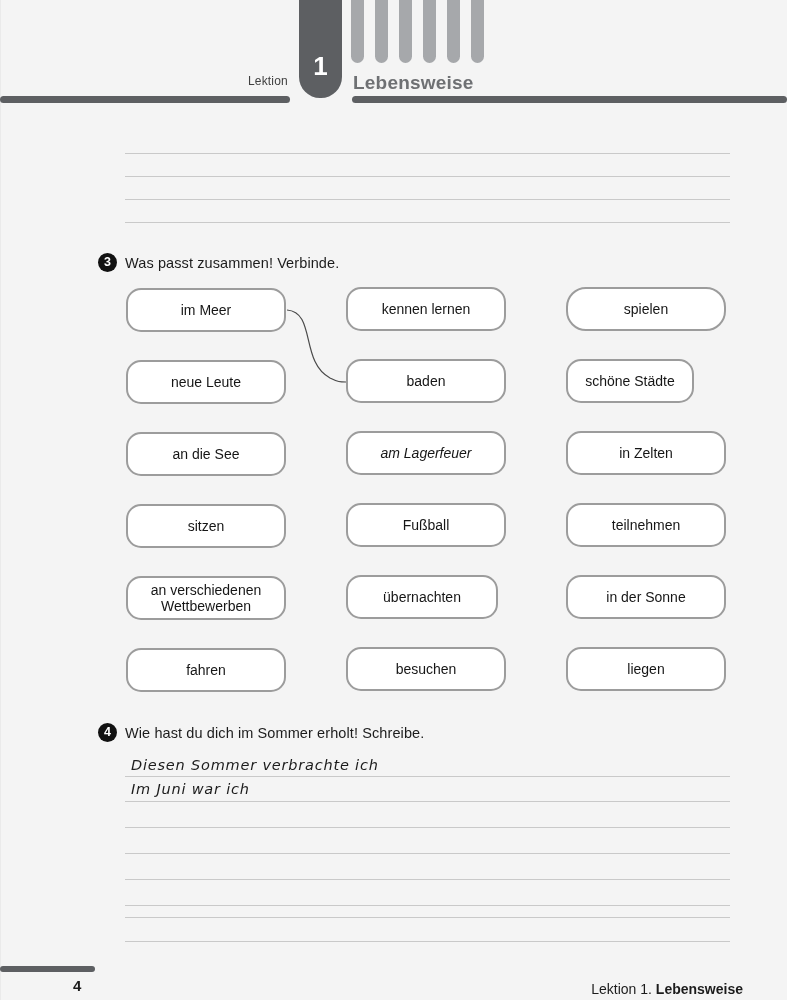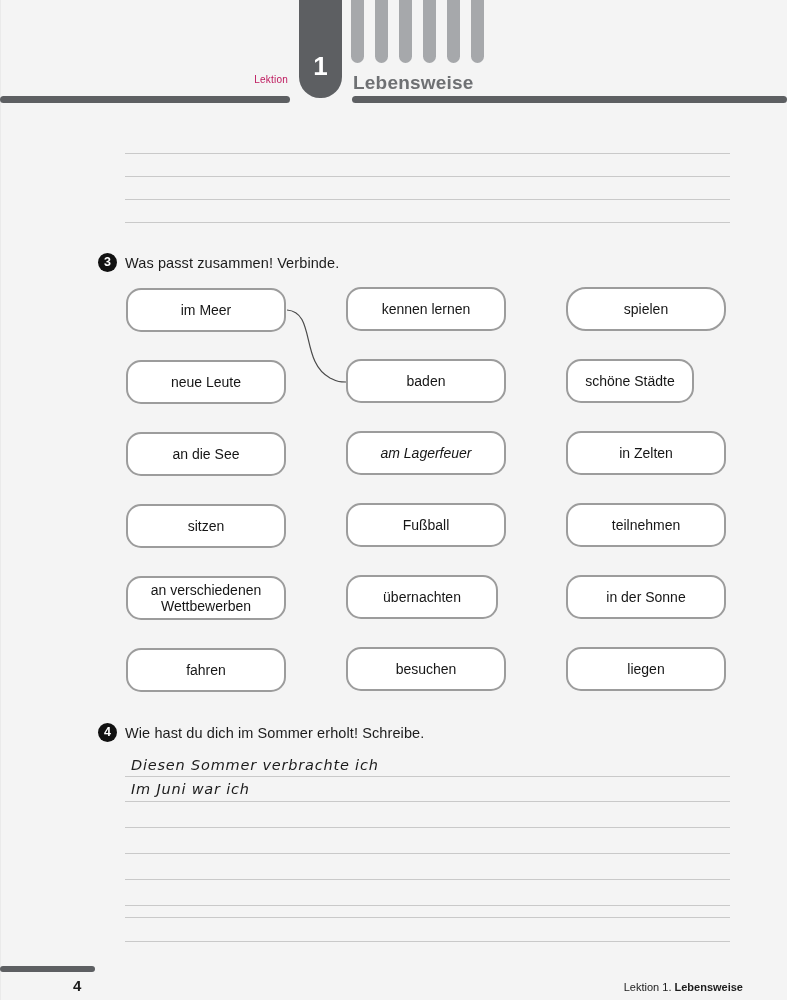--- a/index.html
+++ b/index.html
@@ -63,22 +63,22 @@
     font-size: 26px;
     font-weight: bold;
     font-family: "Liberation Sans", sans-serif;
   }
   .lektion-label {
     position: absolute;
     left: 160px;
     top: 74px;
     width: 128px;
     text-align: right;
-    font-size: 10px;
-    color: #be185d;
+    font-size: 12px;
+    color: #404040;
     letter-spacing: 0.2px;
   }
   .lesson-title {
     position: absolute;
     left: 353px;
     top: 72px;
     font-size: 19px;
     font-weight: bold;
     color: #6e7073;
     letter-spacing: 0.2px;
@@ -190,21 +190,21 @@
     left: 73px;
     top: 977px;
     font-size: 15px;
     font-weight: bold;
     color: #1c1c1c;
   }
   .footer-right {
     position: absolute;
     right: 44px;
     top: 981px;
-    font-size: 11px;
+    font-size: 14px;
     color: #1c1c1c;
     white-space: nowrap;
   }
   .footer-right b { font-weight: bold; }
 </style>
 </head>
 <body>
 
 <div class="page-edge-left"></div>
 

